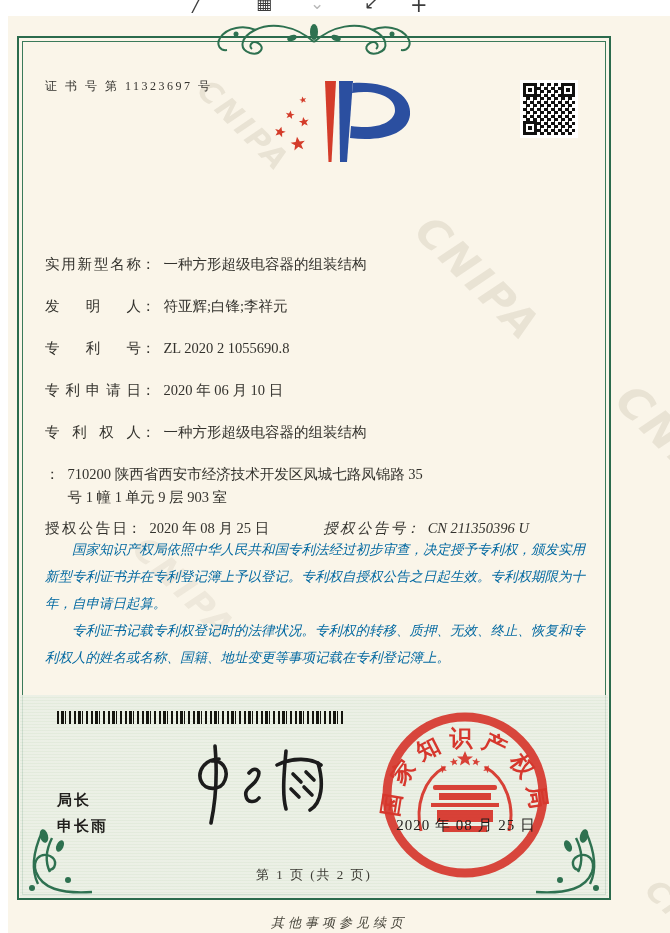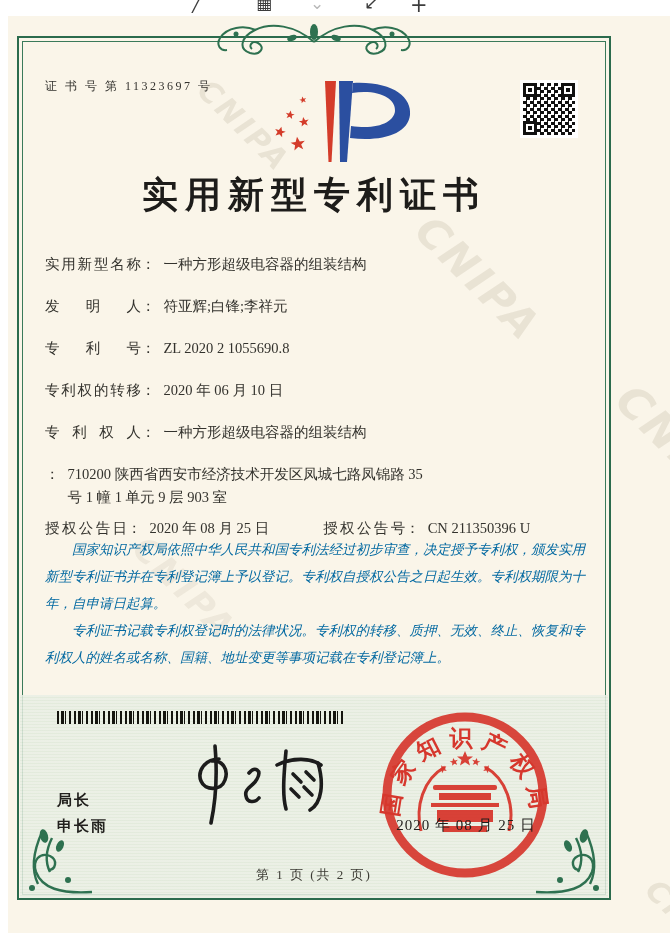--- a/index.html
+++ b/index.html
@@ -42,21 +42,21 @@
     font-size:36px; font-weight:bold; letter-spacing:7px; color:#1d1c1a; z-index:2; }
 
   .fields { position:absolute; left:37px; top:237px; width:545px; z-index:2;
     font-size:14.5px; color:#33322d; }
   .frow { display:flex; margin-bottom:19px; line-height:23px; }
   .flabel { display:inline-block; width:96px; text-align:justify; text-align-last:justify; }
   .fcolon { margin-right:8px; }
   .fvalue { white-space:pre-line; flex:1; }
   .frow-addr { margin-bottom:8px; }
   .grant-pair { display:flex; }
-  .grant-right { margin-left:54px; display:flex; }
+  .grant-right { margin-left:54px; display:flex;font-style:italic; }
   .flabel-g { display:inline-block; width:82px; text-align:justify; text-align-last:justify; }
 
   .paras { position:absolute; left:37px; top:520px; width:548px; z-index:2;
     font-size:13.5px; line-height:27px; color:#0369a1; font-style:italic; }
   .paras p { text-indent:2em; }
 
   .band { position:absolute; left:12px; top:679px; width:588px; height:203px; z-index:1;
     background:repeating-linear-gradient(0deg,#e9efe5 0 2px,#dfe9da 2px 3px);
     opacity:.85; }
 
@@ -172,40 +172,39 @@
     </svg>
 
     <div class="qr">
       <div class="qr-inner">
         <div class="finder f-tl"></div>
         <div class="finder f-tr"></div>
         <div class="finder f-bl"></div>
       </div>
     </div>
 
-    <div class="cert-title">实用新型专利证书</div>
 
     <div class="fields">
       <div class="frow">
         <span class="flabel">实用新型名称</span>
           <span class="fcolon">：</span>
         <span class="fvalue">一种方形超级电容器的组装结构</span>
       </div>
       <div class="frow">
         <span class="flabel">发明人</span>
           <span class="fcolon">：</span>
         <span class="fvalue">符亚辉;白锋;李祥元</span>
       </div>
       <div class="frow">
         <span class="flabel">专利号</span>
           <span class="fcolon">：</span>
         <span class="fvalue">ZL 2020 2 1055690.8</span>
       </div>
       <div class="frow">
-        <span class="flabel">专利权的转移</span>
+        <span class="flabel">专利申请日</span>
           <span class="fcolon">：</span>
         <span class="fvalue">2020 年 06 月 10 日</span>
       </div>
       <div class="frow">
         <span class="flabel">专利权人</span>
           <span class="fcolon">：</span>
         <span class="fvalue">一种方形超级电容器的组装结构</span>
       </div>
       <div class="frow frow-addr">
           <span class="fcolon">：</span>
@@ -272,15 +271,16 @@
         <rect x="70" y="123" width="44" height="6"></rect>
       </g>
       <g fill="none" stroke="#d5281e" stroke-width="3" opacity="0.95">
         <path d="M48,128 C42,104 50,76 72,64"></path>
         <path d="M136,128 C142,104 134,76 112,64"></path>
       </g>
     </svg>
     <div class="seal-date">2020 年 08 月 25 日</div>
 
     <div class="page-footer">第 1 页 (共 2 页)</div>
+    <div class="cont-note">其他事项参见续页</div>
 
   </div>
 </div>
 
 </body></html>

